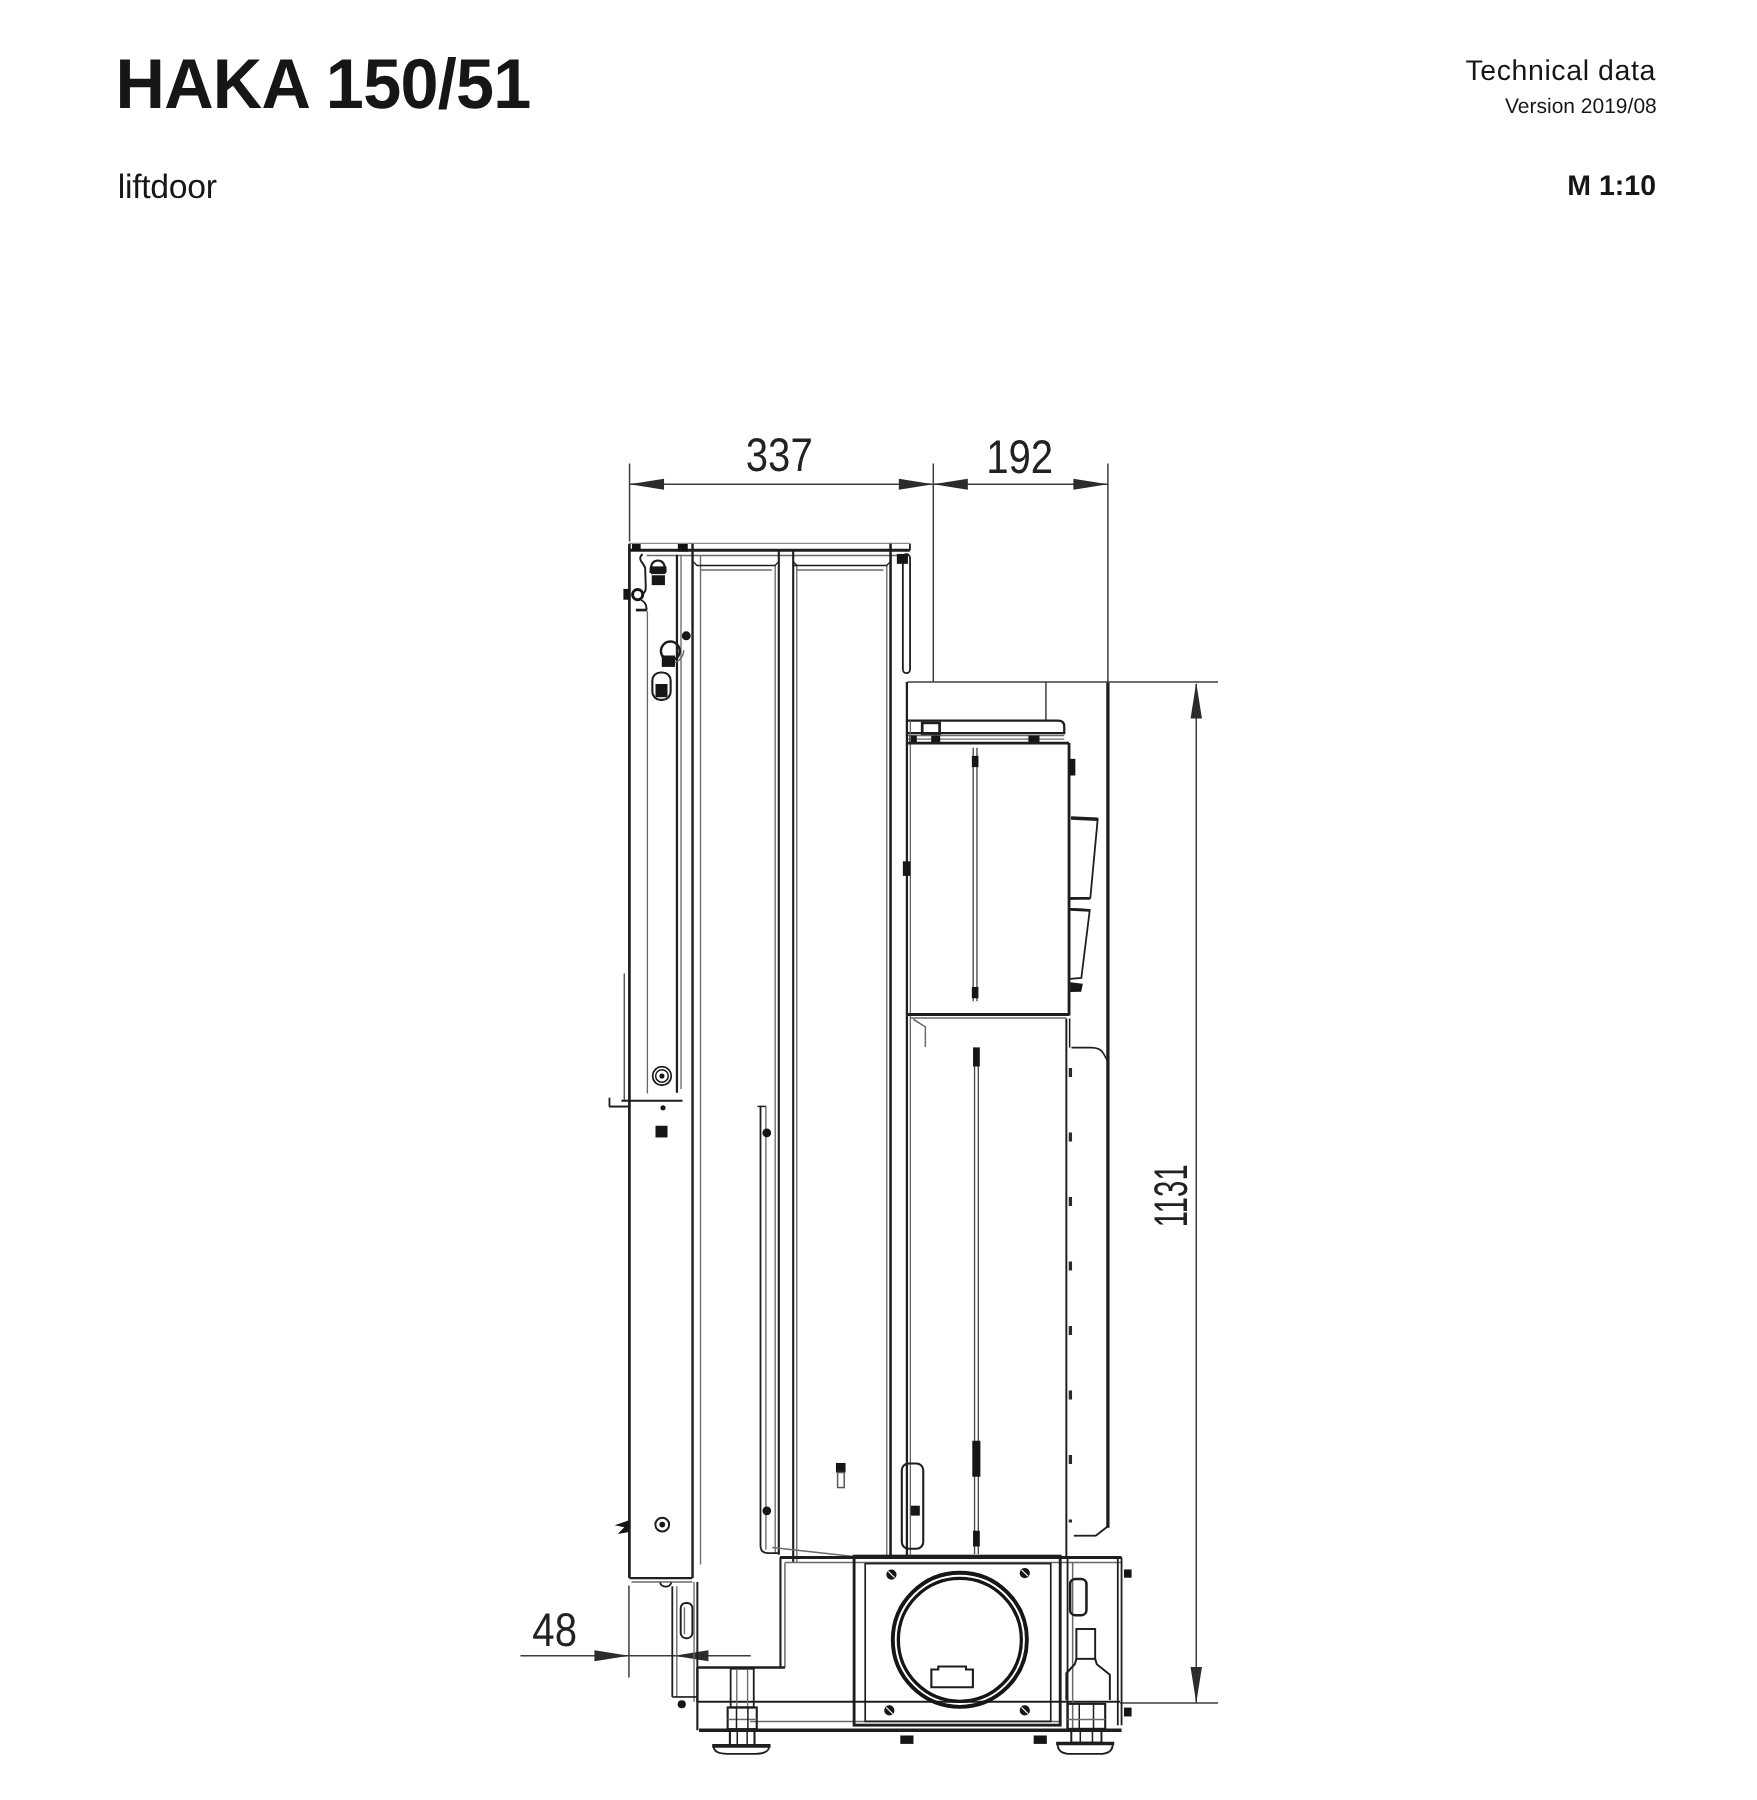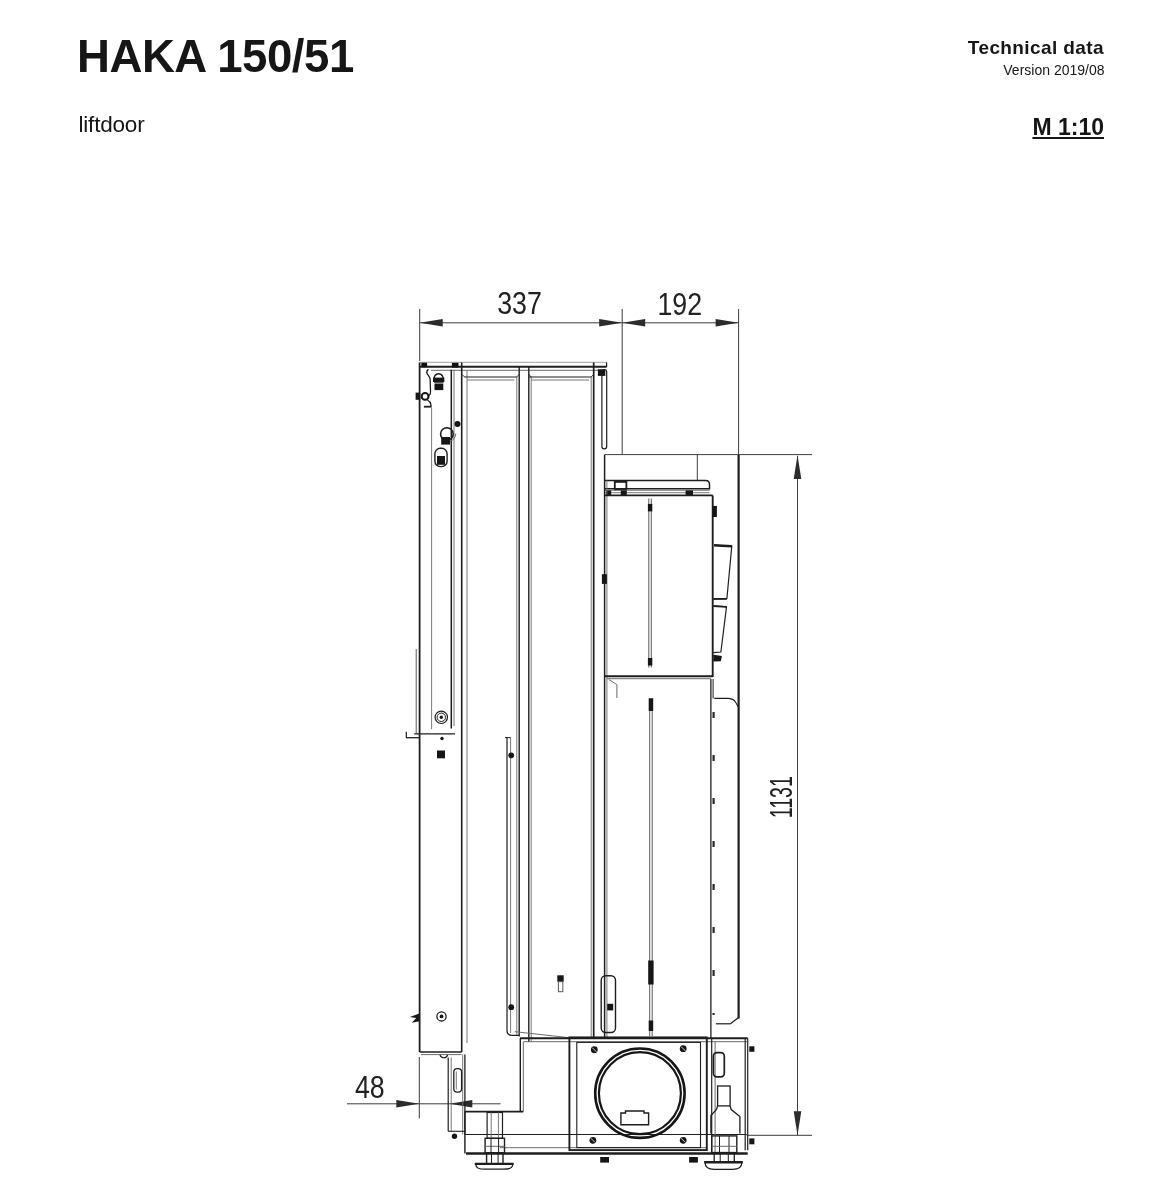--- a/index.html
+++ b/index.html
@@ -7,25 +7,25 @@
 .abs{position:absolute;white-space:nowrap;}
 svg{position:absolute;left:0;top:0;}
 </style>
 </head>
 <body>
 
 <div class="abs" style="left:77px;top:27.5px;font-size:47px;font-weight:bold;letter-spacing:-0.5px;transform:scaleX(0.97);transform-origin:left top;">HAKA 150/51</div>
 
 <div class="abs" style="left:78.5px;top:112px;font-size:22.5px;font-weight:normal;letter-spacing:-0.2px;">liftdoor</div>
 
-<div class="abs" style="right:67px;top:37px;font-size:19px;font-weight:bold;letter-spacing:0.4px;">Technical data</div>
+<div class="abs" style="right:67px;top:37px;font-size:19px;font-weight:normal;letter-spacing:0.4px;">Technical data</div>
 
 <div class="abs" style="right:66.5px;top:61.5px;font-size:14px;">Version 2019/08</div>
 
-<div class="abs" style="right:67px;top:114px;font-size:23px;font-weight:bold;text-decoration:underline;">M 1:10</div>
+<div class="abs" style="right:67px;top:114px;font-size:19px;font-weight:bold;">M 1:10</div>
 <svg width="1171" height="1200" viewBox="0 0 1171 1200" fill="none" stroke-linecap="butt">
 
 <g stroke="#3e3e3e" stroke-width="1">
 
 <line x1="419.7" y1="309" x2="419.7" y2="361"></line>
 
 <line x1="622.2" y1="309" x2="622.2" y2="454.6"></line>
 
 <line x1="738.6" y1="309" x2="738.6" y2="455"></line>
 

